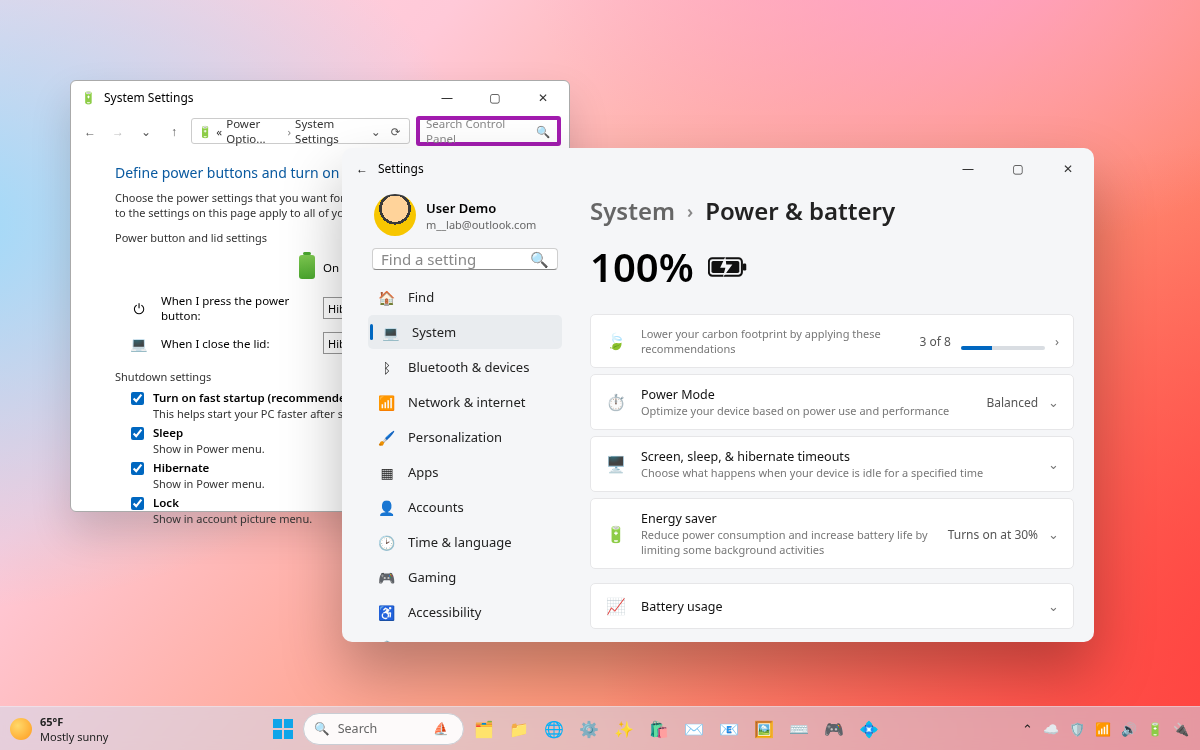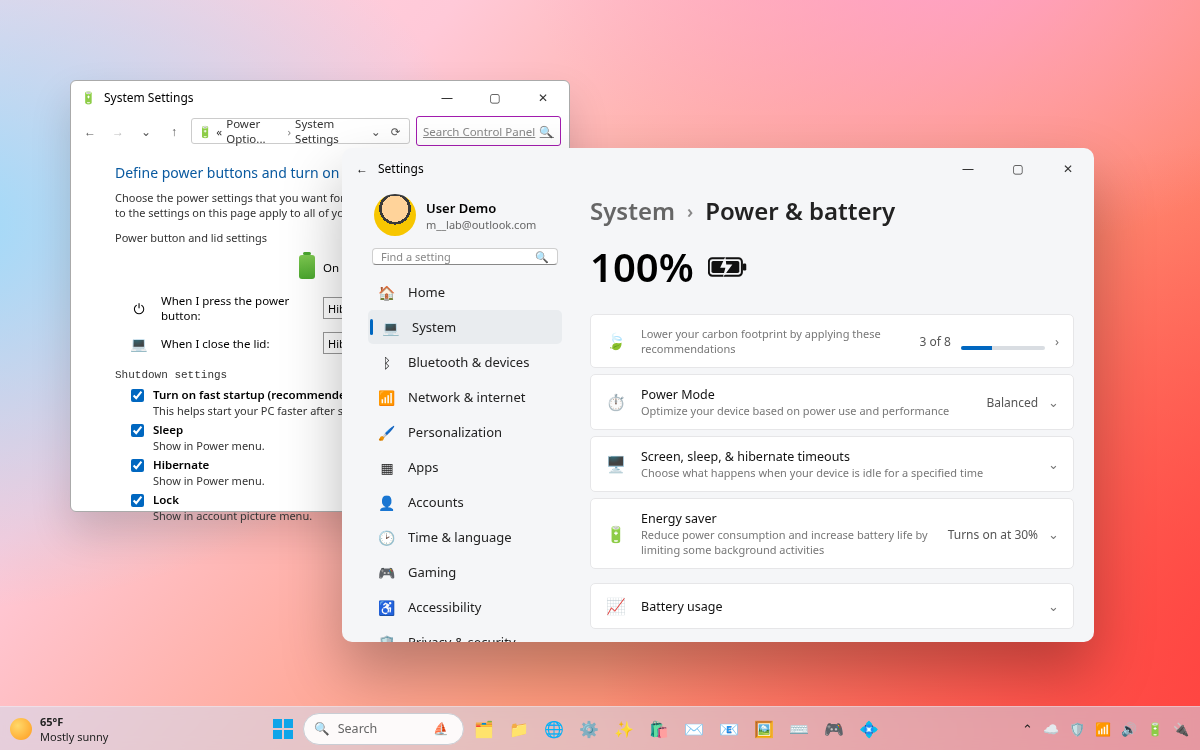--- a/index.html
+++ b/index.html
@@ -22,53 +22,53 @@
   }
   .cp-title { height:32px; display:flex; align-items:center; padding:0 6px 0 10px; gap:8px; font-size:12px; }
   .cp-title .spacer { flex:1; }
   .wbtn { width:40px; height:28px; display:flex; align-items:center; justify-content:center; border-radius:4px; color:#333; }
   .cp-tool { height:36px; display:flex; align-items:center; gap:6px; padding:0 8px; }
   .arrow, .chev { width:22px; height:22px; display:flex; align-items:center; justify-content:center; color:#555; font-size:12px;}
   .addrbox { flex:1; height:26px; border:1px solid #ccc; border-radius:3px; display:flex; align-items:center; padding:0 6px; gap:4px; font-size:11.5px; color:#333;}
   .addrbox .sep { color:#888; }
   .addrbox .trail { flex:1; }
   .refresh { width:20px; text-align:center; color:#555;}
-  .searchcp { width:145px; height:30px; border:1px solid #a21caf; border-radius:3px; display:flex; align-items:center; padding:0 6px; font-size:11.5px; color:#888; justify-content:space-between;text-decoration:underline;}
+  .searchcp { width:145px; height:30px; border:4px solid #a21caf; border-radius:3px; display:flex; align-items:center; padding:0 6px; font-size:11.5px; color:#888; justify-content:space-between;}
   .cpbody { padding:14px 18px 10px 44px; }
   .cp-h1 { color:#0a5aa0; font-size:14px; margin:0 0 8px; font-weight:400;}
   .cp-help { font-size:11px; color:#333; margin:0 0 10px;}
   .cp-sub { font-size:11px; color:#333; margin:0 0 10px;}
   .batrow { display:flex; align-items:center; gap:8px; margin-bottom:10px; padding-left:184px;}
   .baticon { width:16px; height:24px; background:linear-gradient(#7ec850,#4aa62e); border-radius:3px; position:relative;}
   .baticon:before { content:""; position:absolute; top:-3px; left:4px; width:8px; height:3px; background:#4aa62e; border-radius:2px;}
   .optrow { display:flex; align-items:center; gap:10px; padding:4px 0 4px 12px; font-size:11.5px;}
   .optrow .lbl { width:152px; }
   .optrow .sel { width:90px; height:22px; border:1px solid #999; background:#fff; font-size:11px; padding:0 4px; display:flex; align-items:center;}
   .opt-pic { width:24px; height:24px; border-radius:50%; display:flex; align-items:center; justify-content:center; font-size:14px;}
-  .cp-sec { font-size:11px; color:#333; margin:10px 0 4px;font-family:Liberation Mono, monospace;}
+  .cp-sec { font-size:11px; color:#333; margin:10px 0 4px;}
   .ck { display:flex; align-items:flex-start; gap:6px; padding:2px 0 2px 12px; font-size:11.5px;}
   .ck input { accent-color:#0067c0; margin-top:2px;}
   .ck .t { font-weight:600;}
   .ck .d { font-weight:400; color:#333; display:block; font-size:11px; padding-top:1px;}
 
   
   .setwin {
     position:absolute; left:342px; top:148px; width:752px; height:494px;
     background:#f5f6f8; border-radius:10px; box-shadow:0 30px 60px rgba(0,0,0,.28);
     display:flex; flex-direction:column; overflow:hidden;
   }
   .set-title { height:40px; display:flex; align-items:center; padding:0 6px 0 14px; font-size:12px; gap:10px;}
   .set-title .spacer { flex:1;}
   .set-body { flex:1; display:flex; min-height:0;}
   .set-side { width:214px; padding:0 10px 10px; display:flex; flex-direction:column;margin-left:16px; }
   .profile { display:flex; gap:10px; padding:6px 6px 12px; align-items:center;}
   .avatar { width:42px; height:42px; border-radius:50%; background:radial-gradient(circle at 50% 35%, #ffd39a 0 38%, #3a3a3a 38% 46%, #f7c600 46% 100%);}
   .profile .nm { font-size:13px; font-weight:600;}
   .profile .em { font-size:11px; color:#666;}
-  .searchset { height:30px; border:1px solid #cfcfcf; border-bottom-color:#888; border-radius:4px; background:#ffffff; display:flex; align-items:center; padding:0 8px; font-size:11px; color:#888; justify-content:space-between; margin:0 4px 10px;}
+  .searchset { height:30px; border:1px solid #cfcfcf; border-bottom-color:#888; border-radius:4px; background:#ffffff; display:flex; align-items:center; padding:0 8px; font-size:15px; color:#888; justify-content:space-between; margin:0 4px 10px;}
   .nav { display:flex; flex-direction:column; gap:1px;}
   .navitem { height:34px; display:flex; align-items:center; gap:12px; padding:0 10px; border-radius:5px; font-size:13px; color:#222;}
   .navitem .ic { width:18px; height:18px; display:flex; align-items:center; justify-content:center; font-size:14px;}
   .navitem.active { background:#e9ecef;}
   .navitem.active:before { content:""; width:3px; height:16px; background:#0067c0; border-radius:2px; margin:0 -3px 0 -8px;}
   .set-main { flex:1; padding:0 20px 16px 18px; overflow:auto;}
   .crumb { display:flex; align-items:center; gap:12px; font-size:24px; font-weight:600; color:#222; padding:6px 0 6px;}
   .crumb .root { color:#666; font-weight:600;}
   .crumb .gt { color:#888; font-size:18px;}
   .batrow2 { display:flex; align-items:center; gap:14px; margin:6px 0 20px;}
@@ -190,21 +190,21 @@
           <div class="em">m__lab@outlook.com</div>
         </div>
       </div>
       <div class="searchset">
         <span>Find a setting</span>
         <span>🔍</span>
       </div>
       <div class="nav" id="nav">
           <div class="navitem hoverable">
             <span class="ic">🏠</span>
-            <span>Home</span>
+            <span>Find</span>
           </div>
           <div class="navitem hoverable active">
             <span class="ic">💻</span>
             <span>System</span>
           </div>
           <div class="navitem hoverable">
             <span class="ic">ᛒ</span>
             <span>Bluetooth &amp; devices</span>
           </div>
           <div class="navitem hoverable">

